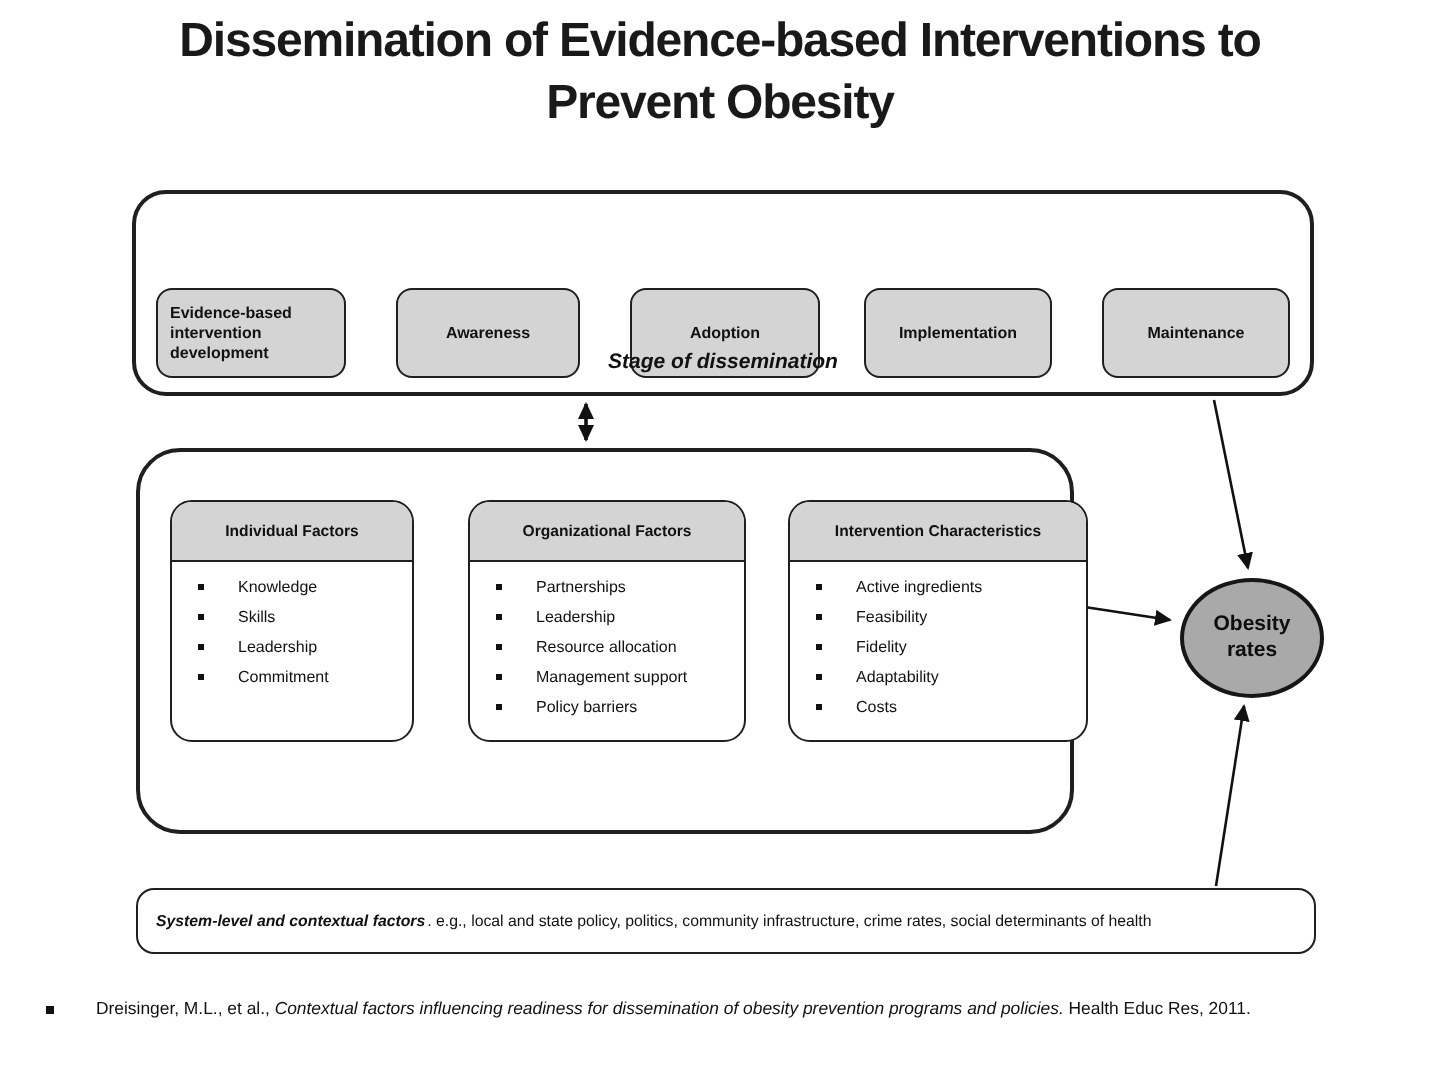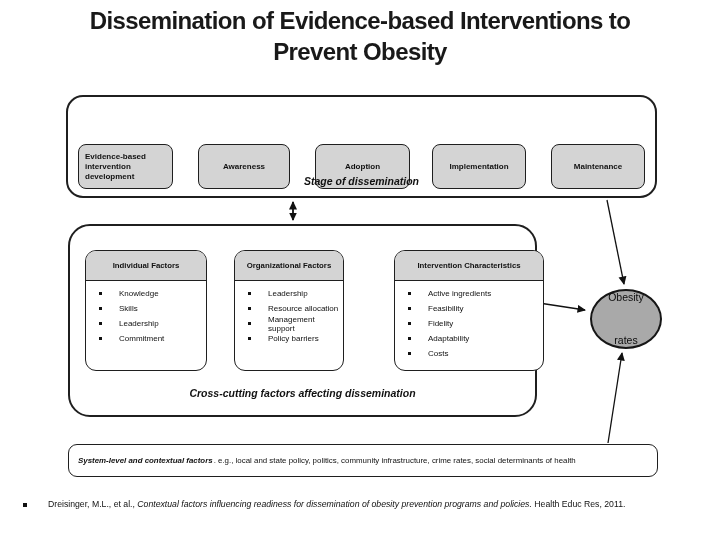--- a/index.html
+++ b/index.html
@@ -43,37 +43,37 @@
   }
   .stage-caption{bottom:9px;}
   .factors-caption{bottom:16px;}
 
   
   .factor-box{
     position:absolute;top:24px;height:121px;background:#fff;border:1.6px solid #1f1f1f;
     border-radius:11px;box-sizing:border-box;overflow:hidden;
   }
   .factor-0{left:15px;width:122px;}
-  .factor-1{left:164px;width:110px;}
+  .factor-1{left:164px;width:139px;}
   .factor-2{left:324px;width:150px;}
   .factor-header{
     height:30px;background:#d4d4d4;border-bottom:1.6px solid #1f1f1f;box-sizing:border-box;
     display:flex;align-items:center;justify-content:center;
     font-weight:bold;font-size:7.8px;text-align:center;padding:0 2px;
   }
   .factor-list{margin:0;padding:5px 2px 0 0;list-style:none;font-size:8px;}
   .factor-list li{display:flex;align-items:center;height:15px;}
   .bullet{width:3px;height:3px;background:#111;flex:none;margin:0 17px 0 13px;}
 
   
   .oval{
     position:absolute;left:590px;top:289px;width:72px;height:60px;
     background:#a9a9a9;border:2px solid #161616;border-radius:50%;
-    display:flex;flex-direction:column;align-items:center;justify-content:space-between;
-    font-weight:normal;font-size:10.5px;line-height:1.25;color:#0d0d0d;box-sizing:border-box;
+    display:flex;flex-direction:column;align-items:center;justify-content:center;
+    font-weight:bold;font-size:10.5px;line-height:1.25;color:#0d0d0d;box-sizing:border-box;
   }
 
   
   .system-bar{
     position:absolute;left:68px;top:444px;width:590px;height:33px;background:#fff;
     border:1.6px solid #1f1f1f;border-radius:9px;box-sizing:border-box;
     display:flex;align-items:center;padding:0 4px 0 9px;
     font-size:7.9px;white-space:nowrap;overflow:hidden;
   }
   .system-bar .lead{font-weight:bold;font-style:italic;}
@@ -163,20 +163,24 @@
             <span>Commitment</span>
           </li>
       </ul>
     </div>
 
     <div class="factor-box factor-1">
       <div class="factor-header">Organizational Factors</div>
       <ul class="factor-list">
         <li>
             <span class="bullet"></span>
+            <span>Partnerships</span>
+          </li>
+        <li>
+            <span class="bullet"></span>
             <span>Leadership</span>
           </li>
         <li>
             <span class="bullet"></span>
             <span>Resource allocation</span>
           </li>
         <li>
             <span class="bullet"></span>
             <span>Management support</span>
           </li>
@@ -206,21 +210,20 @@
             <span class="bullet"></span>
             <span>Adaptability</span>
           </li>
         <li>
             <span class="bullet"></span>
             <span>Costs</span>
           </li>
       </ul>
     </div>
 
-    <div class="panel-caption factors-caption">Cross-cutting factors affecting dissemination</div>
   </div>
 
   <div class="oval">
     <span>Obesity</span>
     <span>rates</span>
   </div>
 
   <div class="system-bar">
     <span class="lead">System-level and contextual factors</span>
       <span class="rest">. e.g., local and state policy, politics, community infrastructure, crime rates, social determinants of health</span>

